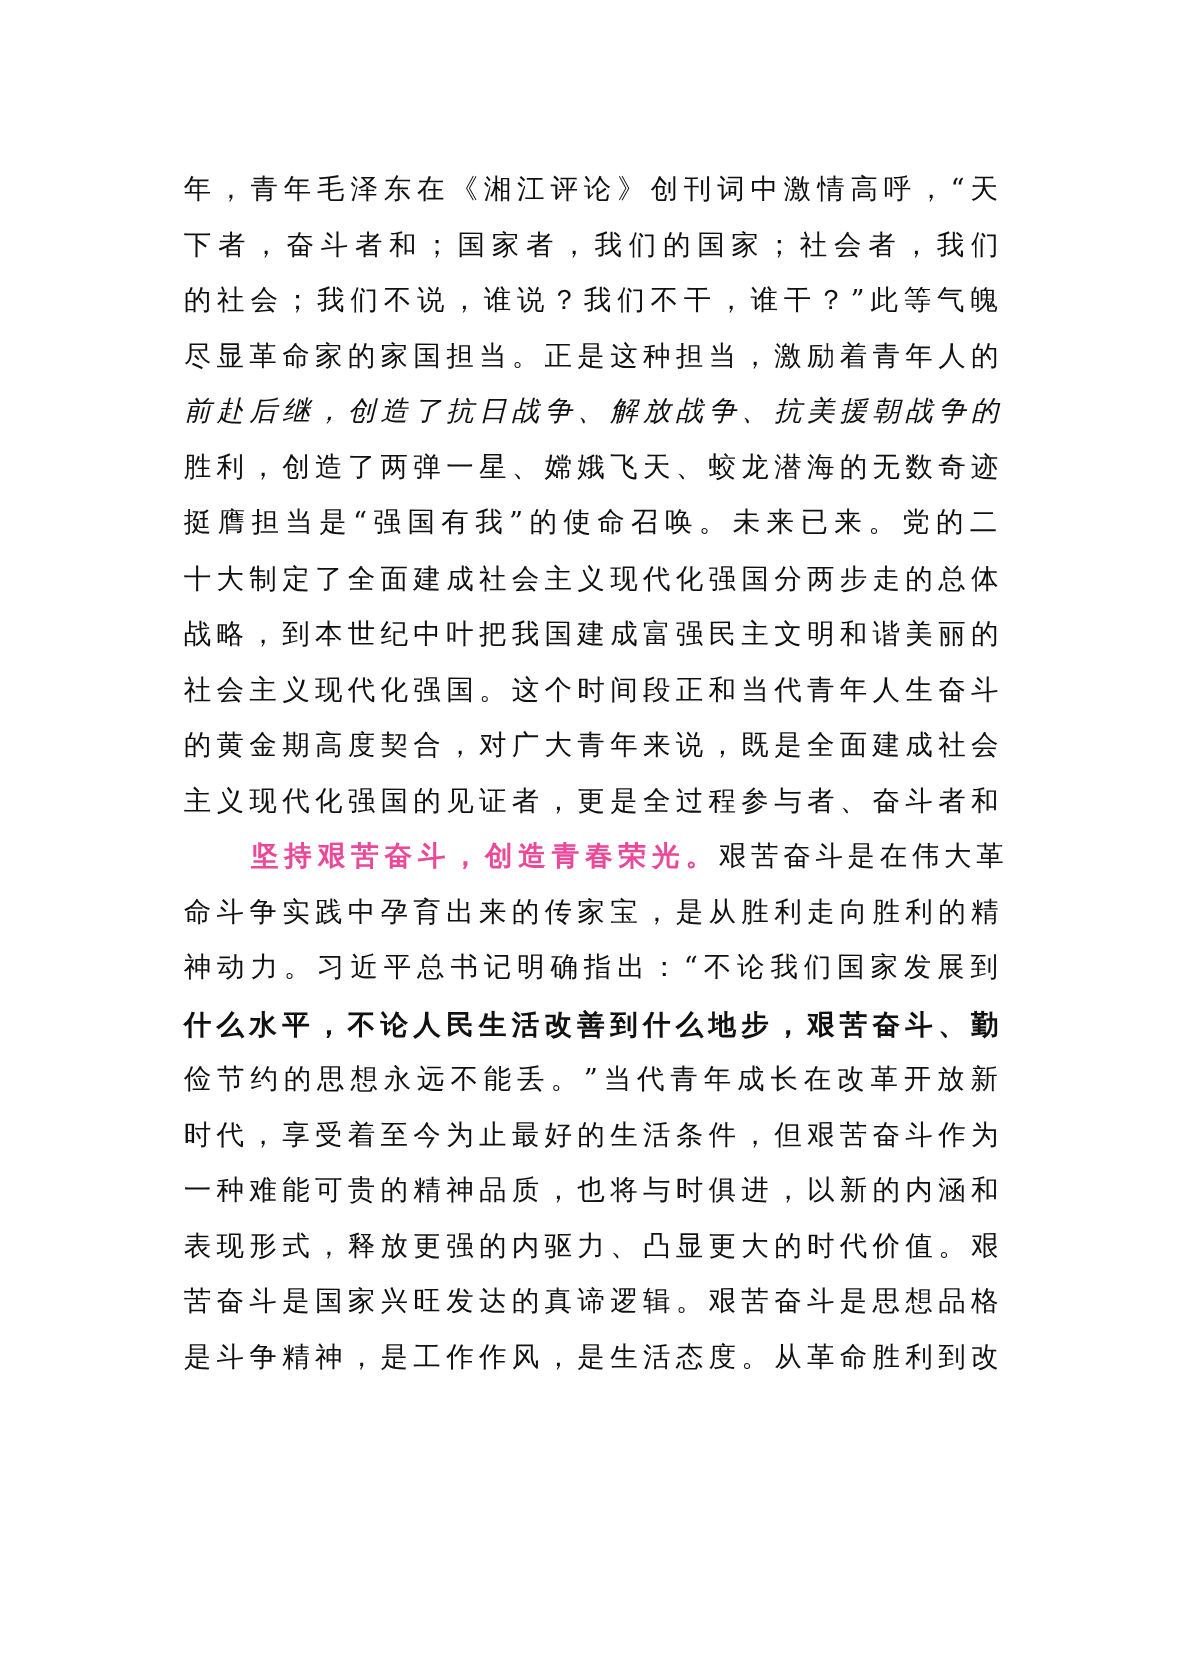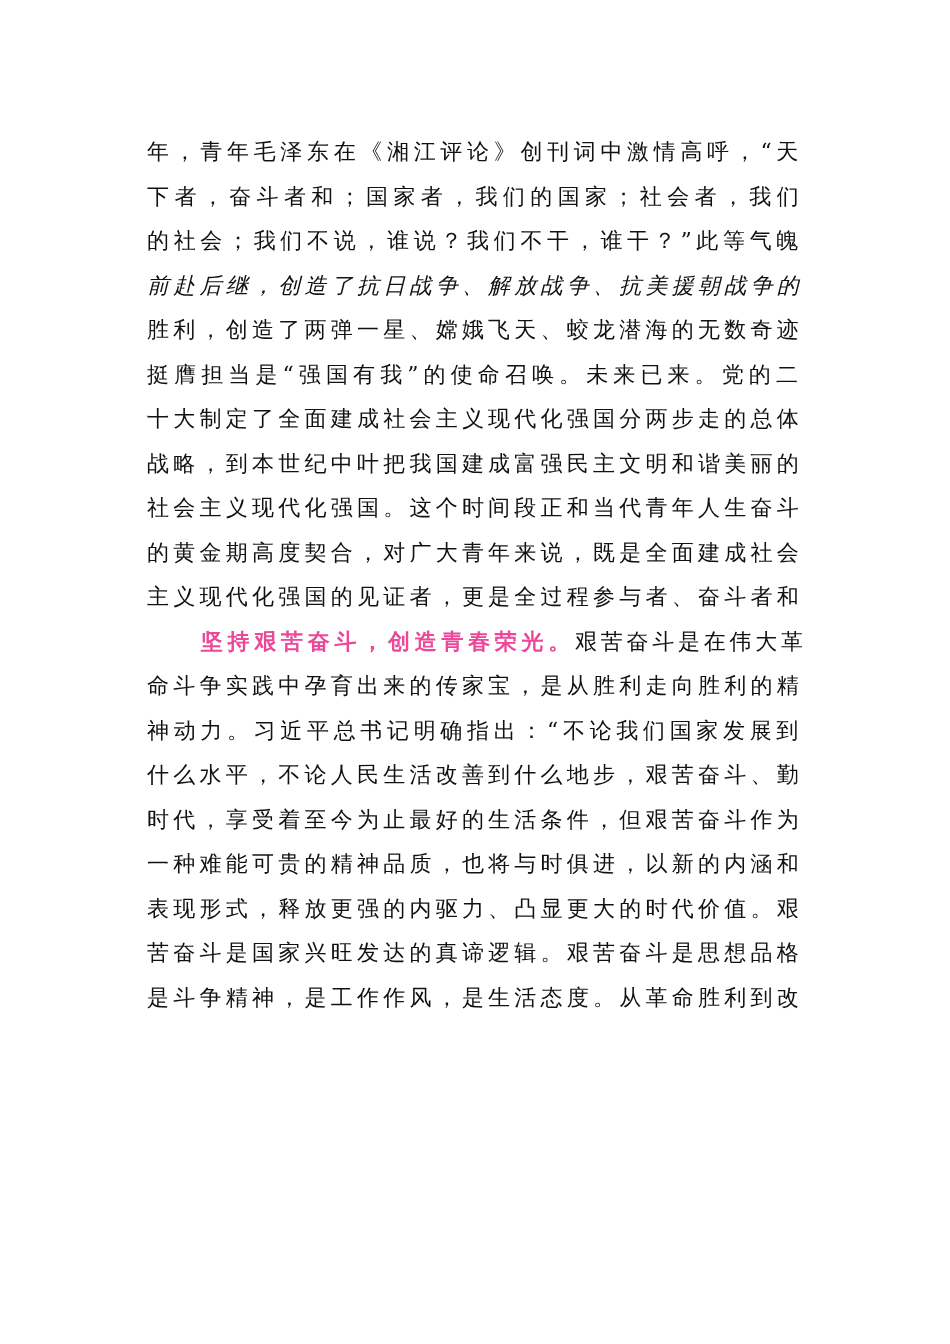--- a/index.html
+++ b/index.html
@@ -64,35 +64,37 @@
 </head>
 <body>
 
 <div class="page">
   <div class="body-text">
 
     <div>
       <span class="line full" style="letter-spacing: 4.67px; display: block;">年，青年毛泽东在《湘江评论》创刊词中激情高呼，“天</span>
       <span class="line full" style="letter-spacing: 4.24px; display: block;">下者，奋斗者和；国家者，我们的国家；社会者，我们</span>
       <span class="line full" style="letter-spacing: 4.67px; display: block;">的社会；我们不说，谁说？我们不干，谁干？”此等气魄</span>
+      <span class="line full" style="letter-spacing: 4.24px; display: block;">尽显革命家的家国担当。正是这种担当，激励着青年人的</span>
       <span class="line full" style="letter-spacing: 4.24px; display: block; font-style: italic;">前赴后继，创造了抗日战争、解放战争、抗美援朝战争的</span>
       <span class="line full" style="letter-spacing: 4.24px; display: block;">胜利，创造了两弹一星、嫦娥飞天、蛟龙潜海的无数奇迹</span>
       <span class="line full" style="letter-spacing: 5.1px; display: block;">挺膺担当是“强国有我”的使命召唤。未来已来。党的二</span>
       <span class="line full" style="letter-spacing: 4.24px; display: block;">十大制定了全面建成社会主义现代化强国分两步走的总体</span>
       <span class="line full" style="letter-spacing: 4.24px; display: block;">战略，到本世纪中叶把我国建成富强民主文明和谐美丽的</span>
       <span class="line full" style="letter-spacing: 4.24px; display: block;">社会主义现代化强国。这个时间段正和当代青年人生奋斗</span>
       <span class="line full" style="letter-spacing: 4.24px; display: block;">的黄金期高度契合，对广大青年来说，既是全面建成社会</span>
       <span class="line full" style="letter-spacing: 4.24px; display: block;">主义现代化强国的见证者，更是全过程参与者、奋斗者和</span>
     </div>
 
     <div>
       <span class="line"><span class="indent"></span><span class="bold-lead">坚持艰苦奋斗，创造青春荣光。</span><span class="rest" style="letter-spacing: 0px;">艰苦奋斗是在伟大革</span></span>
       <span class="line full" style="letter-spacing: 4.24px; display: block;">命斗争实践中孕育出来的传家宝，是从胜利走向胜利的精</span>
       <span class="line full" style="letter-spacing: 4.67px; display: block;">神动力。习近平总书记明确指出：“不论我们国家发展到</span>
-      <span class="line full" style="letter-spacing: 4.24px; display: block;">什么水平，不论人民生活改善到什么地步，艰苦奋斗、勤</span>
+      <span class="line full" style="letter-spacing: 4.24px; display: block; font-weight: bold;">什么水平，不论人民生活改善到什么地步，艰苦奋斗、勤</span>
+      <span class="line full" style="letter-spacing: 4.67px; display: block;">俭节约的思想永远不能丢。”当代青年成长在改革开放新</span>
       <span class="line full" style="letter-spacing: 4.24px; display: block;">时代，享受着至今为止最好的生活条件，但艰苦奋斗作为</span>
       <span class="line full" style="letter-spacing: 4.24px; display: block;">一种难能可贵的精神品质，也将与时俱进，以新的内涵和</span>
       <span class="line full" style="letter-spacing: 4.24px; display: block;">表现形式，释放更强的内驱力、凸显更大的时代价值。艰</span>
       <span class="line full" style="letter-spacing: 4.24px; display: block;">苦奋斗是国家兴旺发达的真谛逻辑。艰苦奋斗是思想品格</span>
       <span class="line full" style="letter-spacing: 4.24px; display: block;">是斗争精神，是工作作风，是生活态度。从革命胜利到改</span>
     </div>
 
   </div>
 </div>
 

